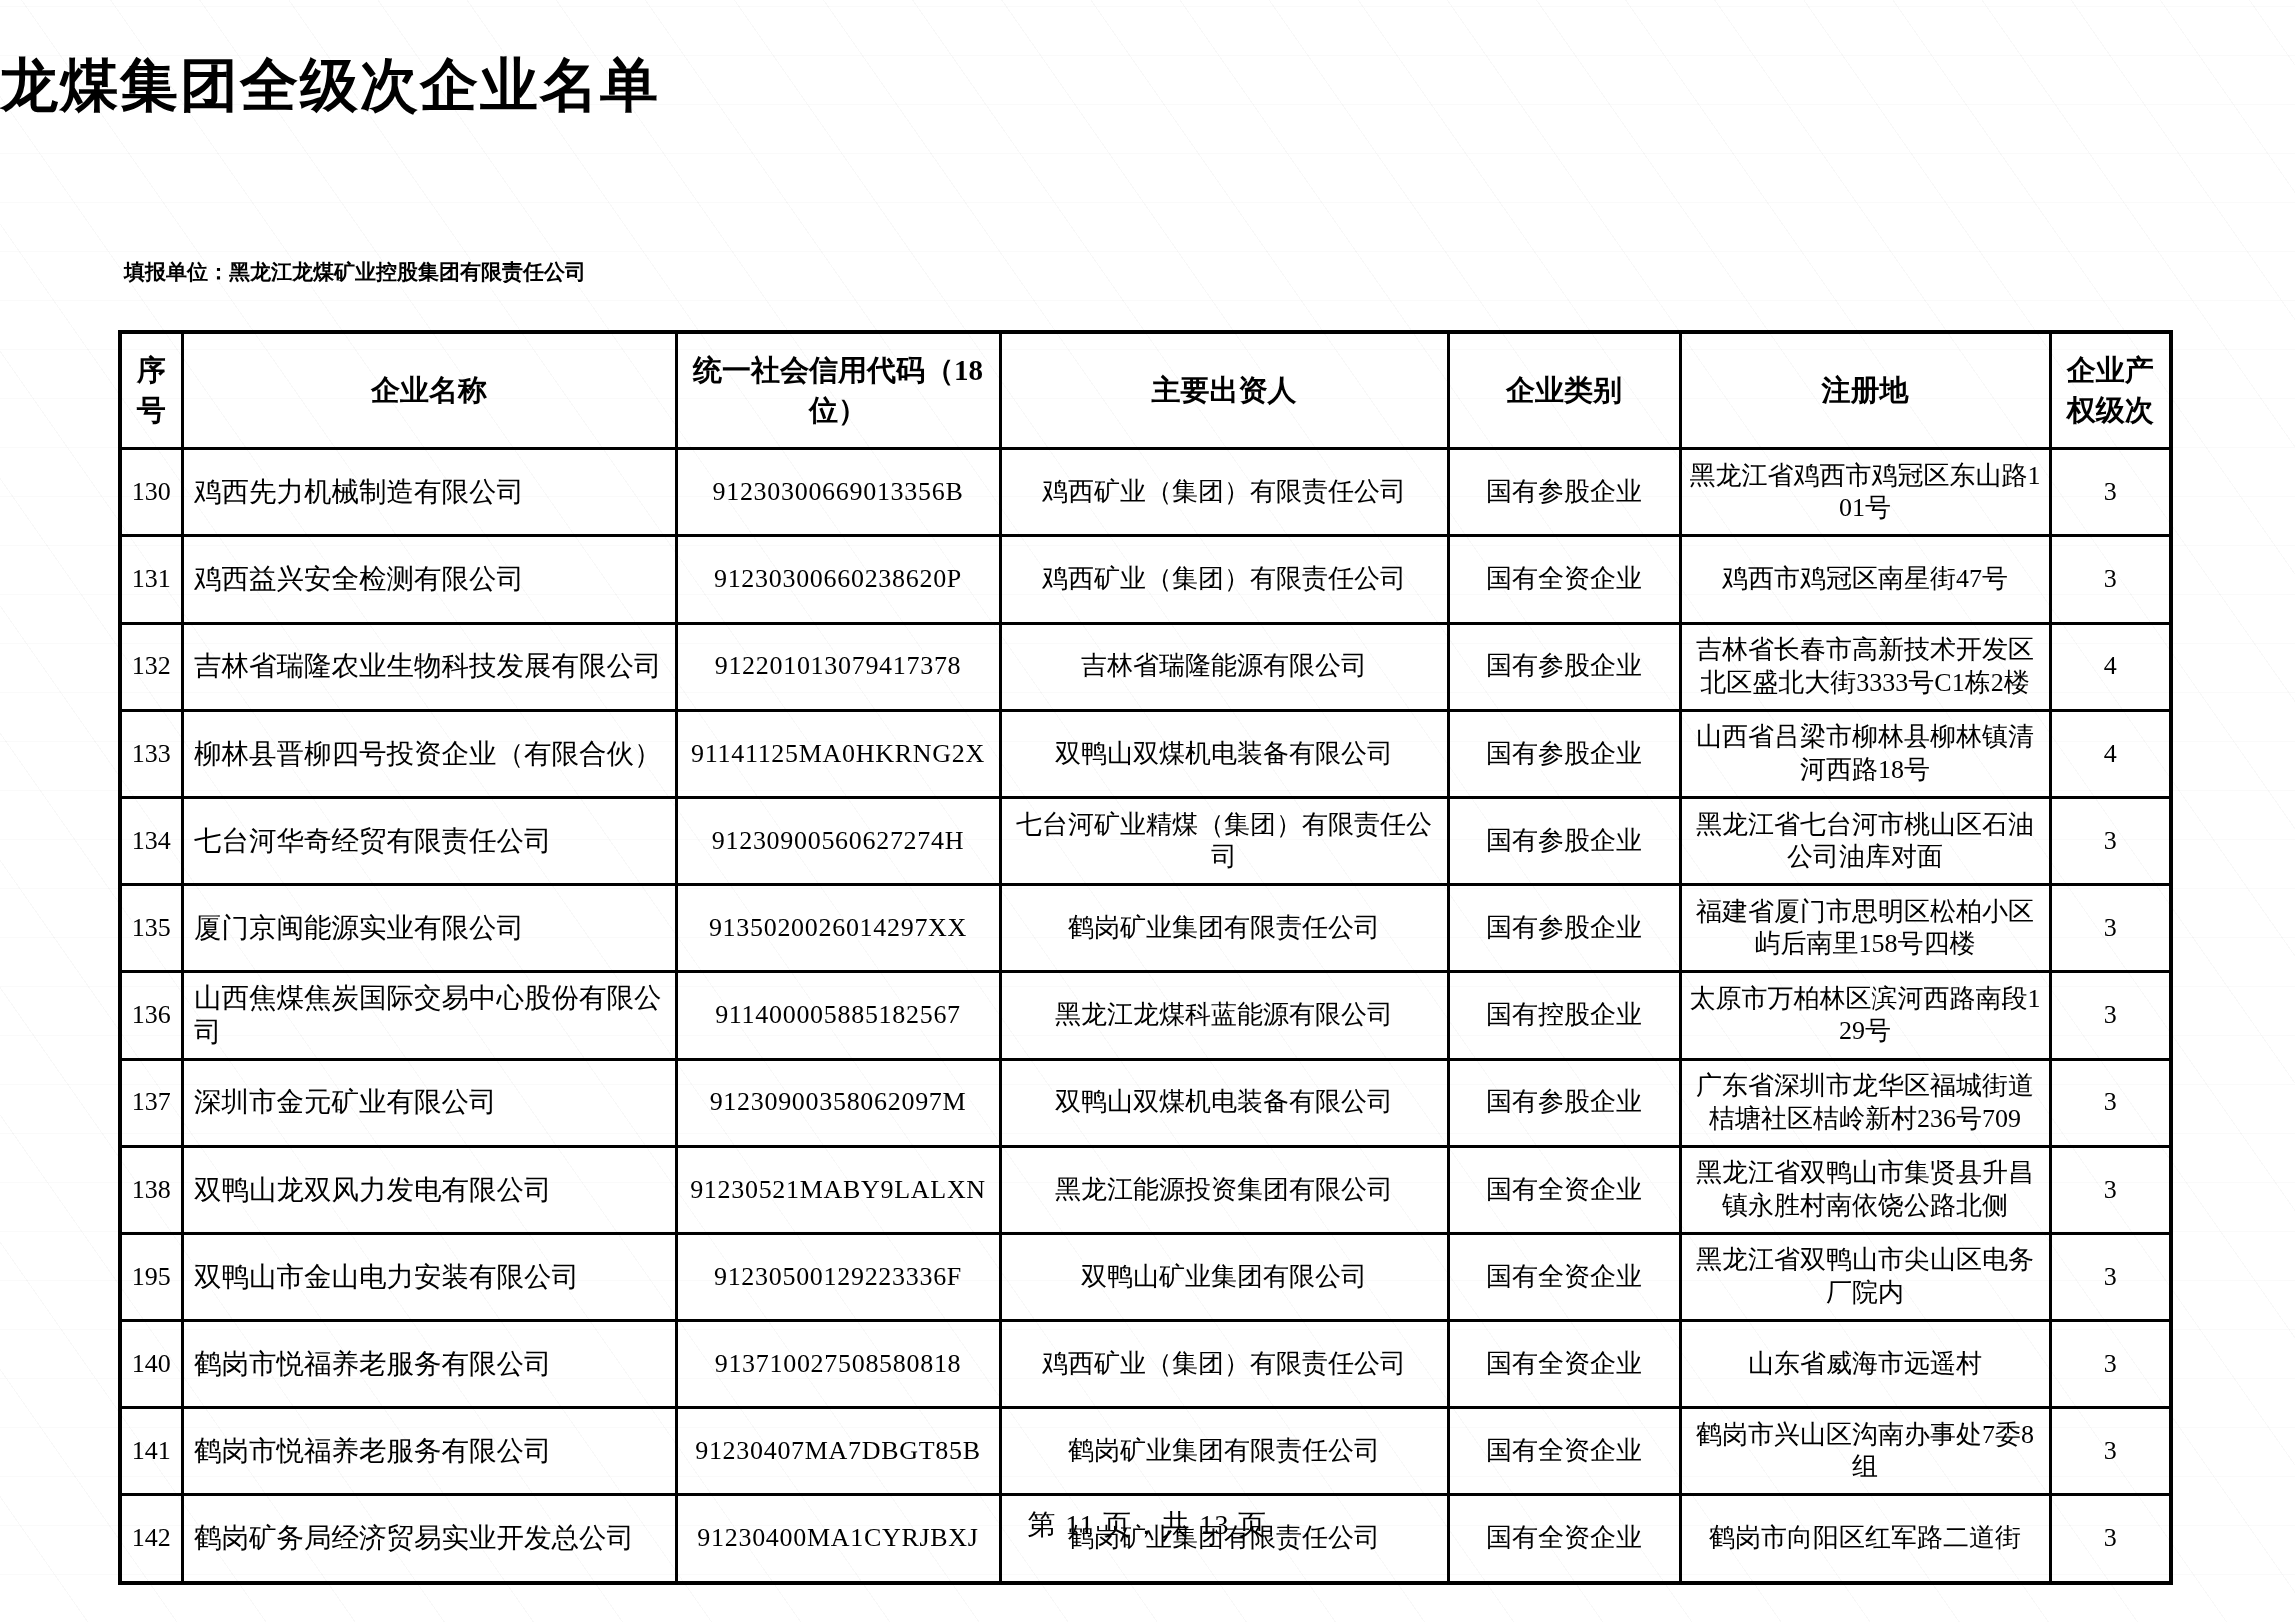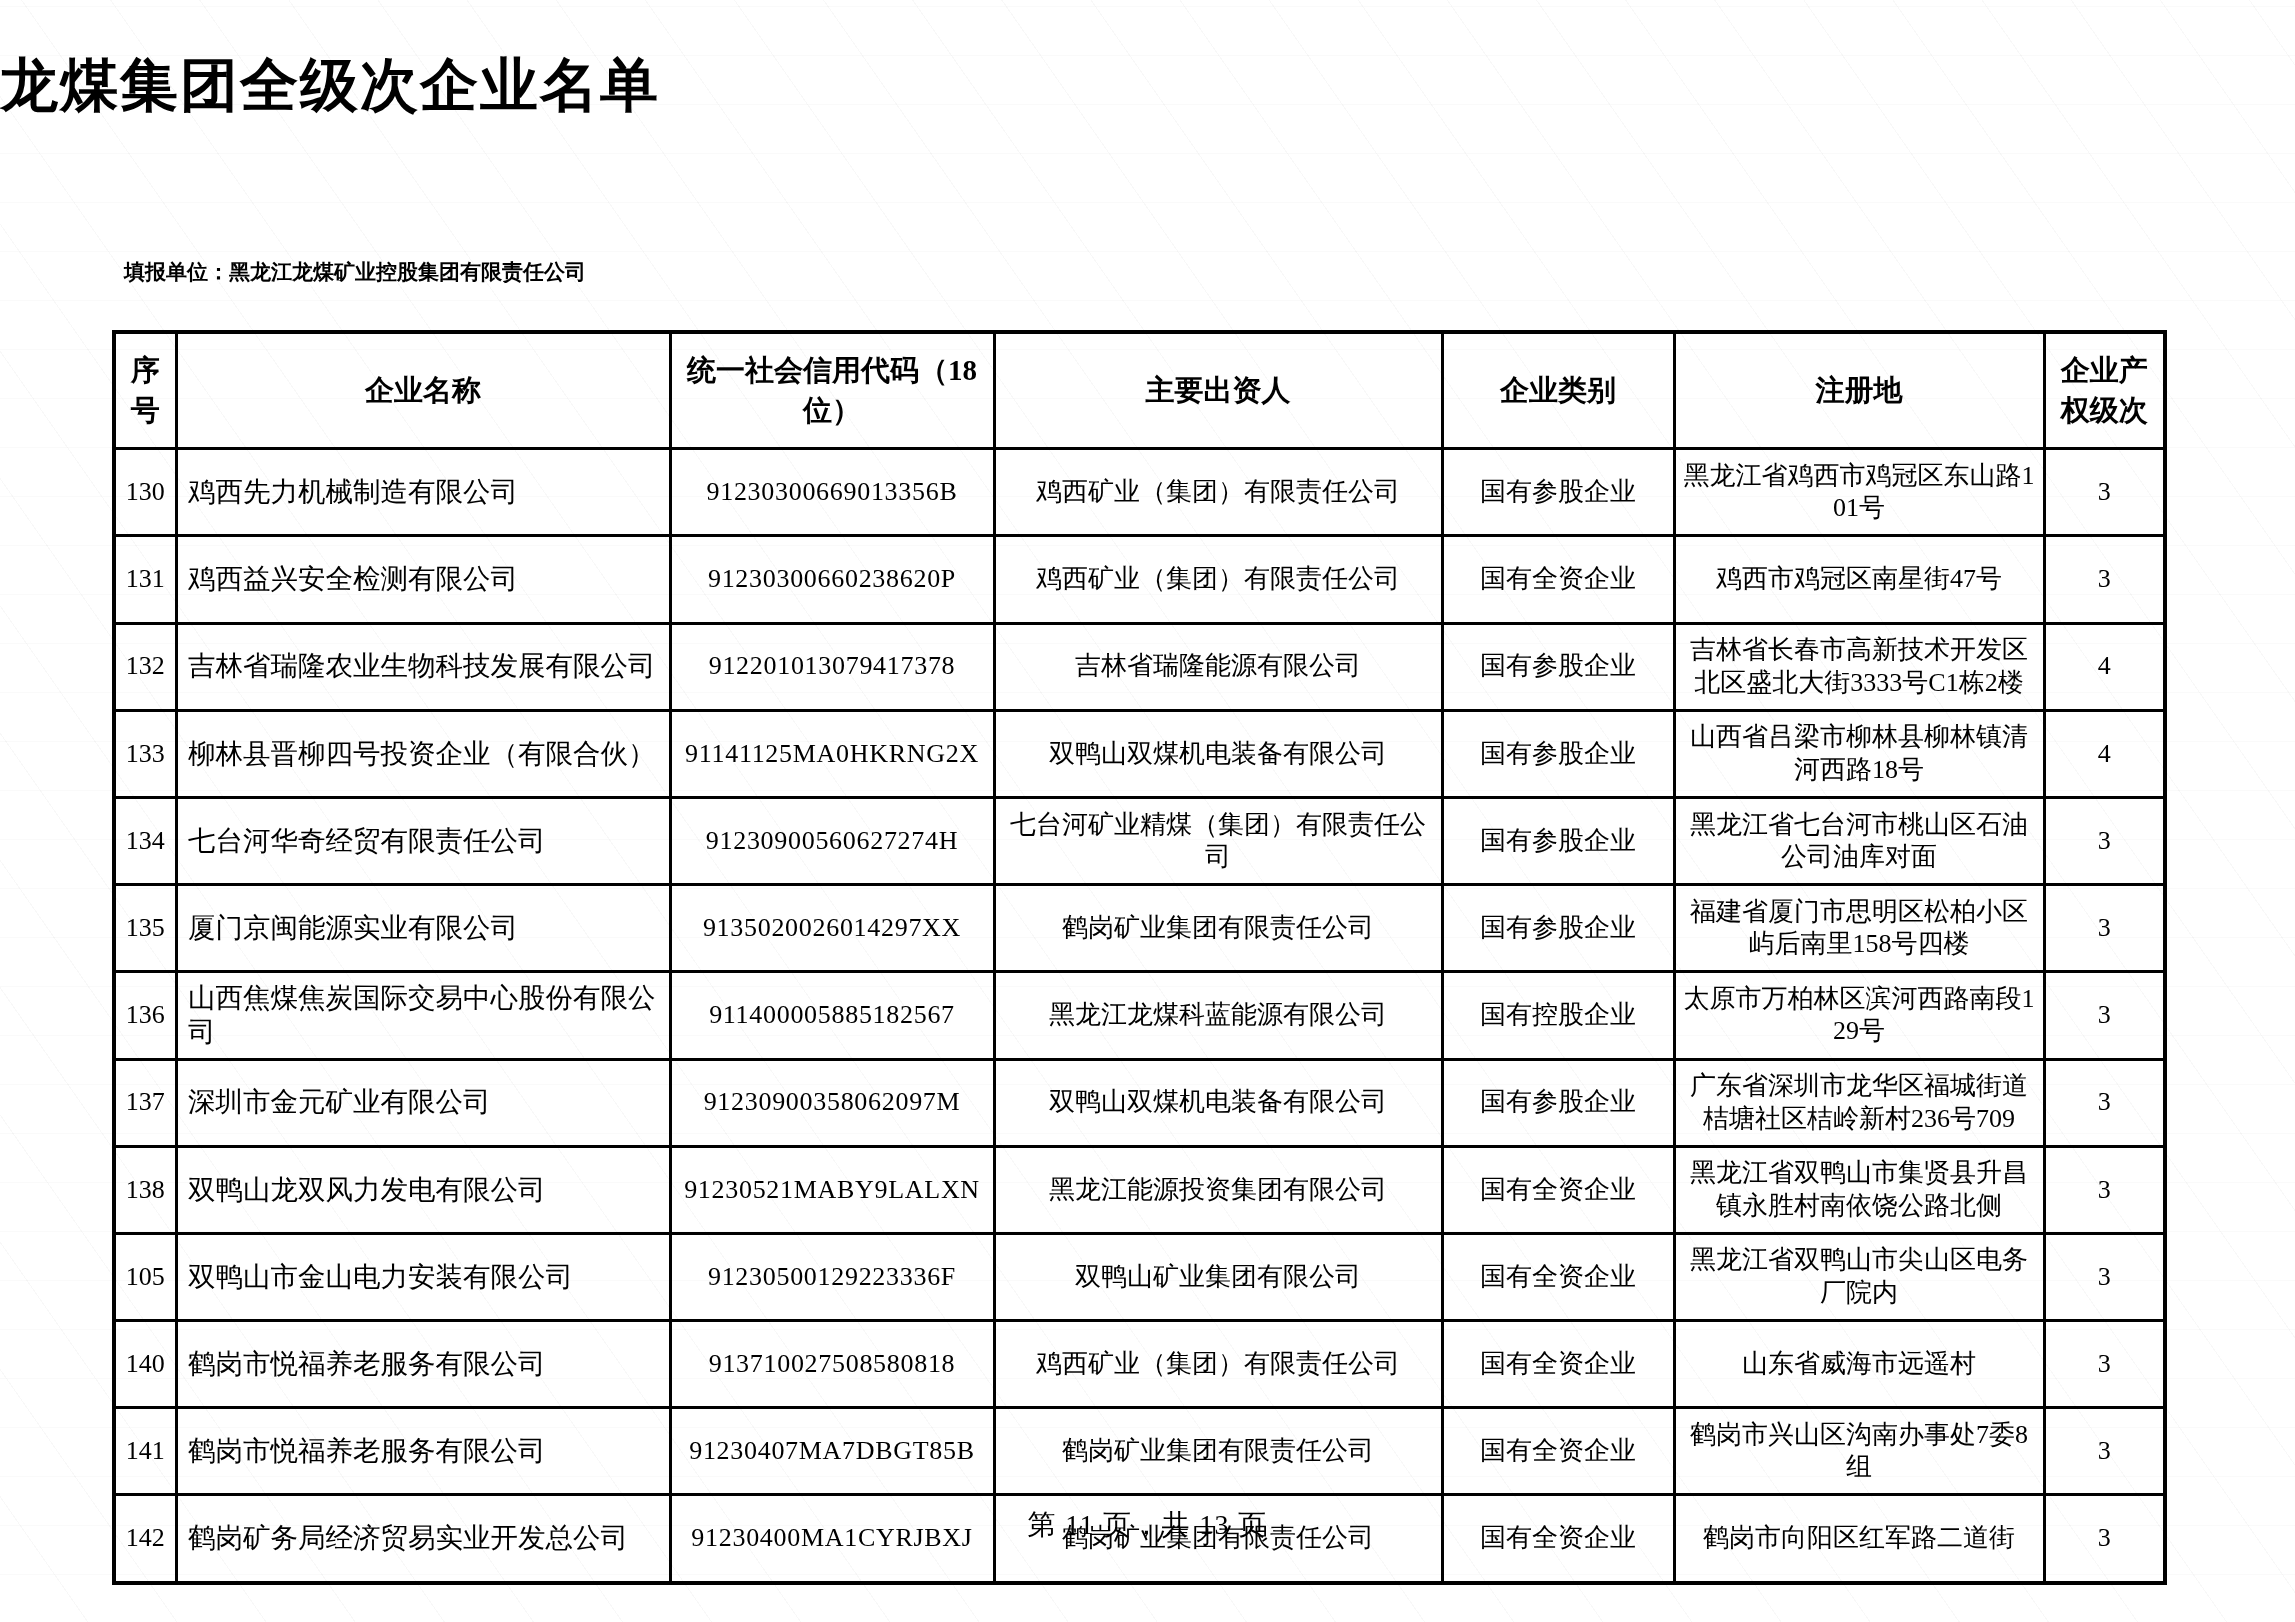--- a/index.html
+++ b/index.html
@@ -39,21 +39,21 @@
     position: absolute;
     top: 258px;
     left: 124px;
     font-family: "Liberation Sans", "DejaVu Sans", sans-serif;
     font-weight: bold;
     font-size: 21px;
   }
   table.enterprise-table {
     position: absolute;
     top: 330px;
-    left: 112px;
+    left: 118px;
     width: 2051px;
     border-collapse: collapse;
     table-layout: fixed;
     background: transparent;
     padding-left: 12px;
   }
   table.enterprise-table, th, td {
     border: 3.3px solid #000;
   }
   table.enterprise-table { border-width: 4.6px; }
@@ -204,21 +204,21 @@
       <tr>
         <td class="col-seq">138</td>
         <td class="col-name">双鸭山龙双风力发电有限公司</td>
         <td class="col-code">91230521MABY9LALXN</td>
         <td class="col-investor">黑龙江能源投资集团有限公司</td>
         <td class="col-category">国有全资企业</td>
         <td class="col-address">黑龙江省双鸭山市集贤县升昌镇永胜村南依饶公路北侧</td>
         <td class="col-level">3</td>
       </tr>
       <tr>
-        <td class="col-seq">105</td>
+        <td class="col-seq">195</td>
         <td class="col-name">双鸭山市金山电力安装有限公司</td>
         <td class="col-code">91230500129223336F</td>
         <td class="col-investor">双鸭山矿业集团有限公司</td>
         <td class="col-category">国有全资企业</td>
         <td class="col-address">黑龙江省双鸭山市尖山区电务厂院内</td>
         <td class="col-level">3</td>
       </tr>
       <tr>
         <td class="col-seq">140</td>
         <td class="col-name">鹤岗市悦福养老服务有限公司</td>

